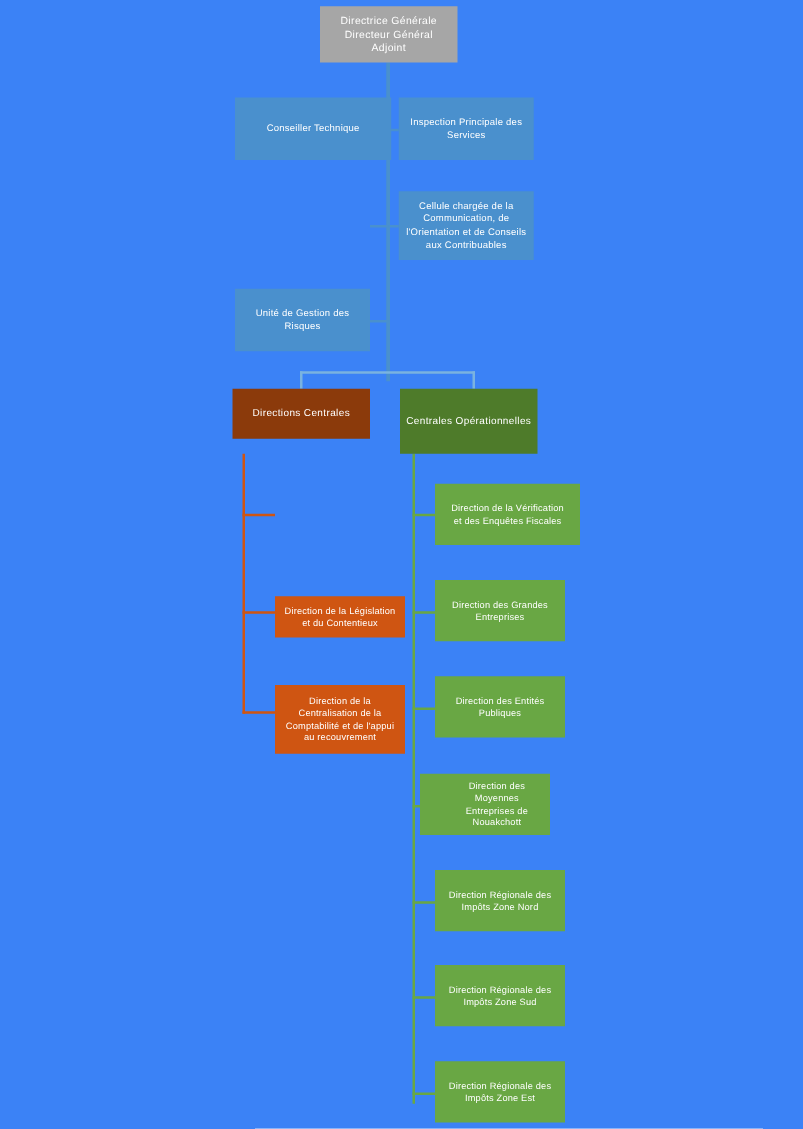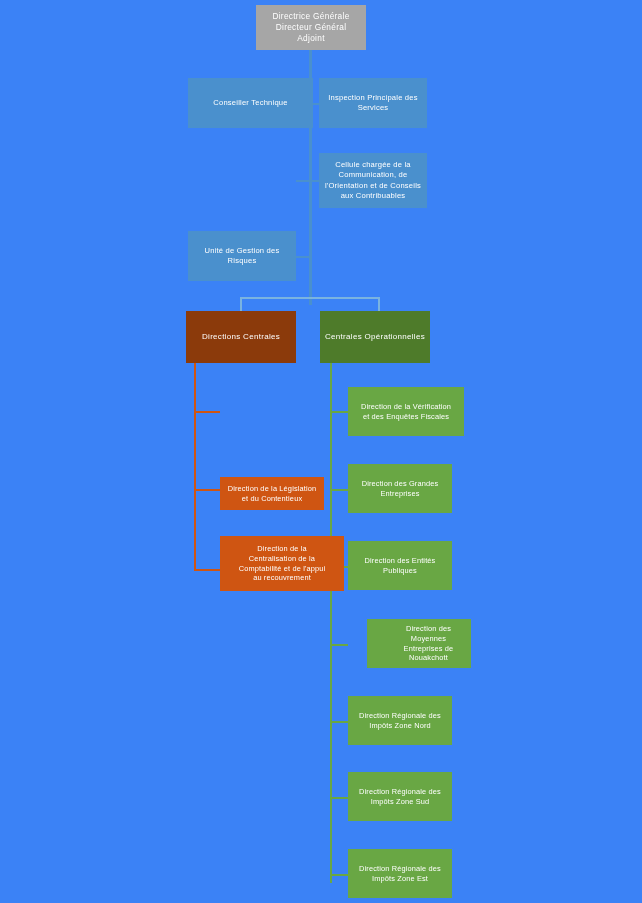--- a/index.html
+++ b/index.html
@@ -122,51 +122,51 @@
     <span class="label">Inspection Principale des
 Services</span>
   </div>
   <div class="node node-staff" style="left:319px; top:153px; width:108px; height:55px;">
     <span class="label">Cellule chargée de la
 Communication, de
 l'Orientation et de Conseils
 aux Contribuables</span>
   </div>
 
-  <div class="node node-central-head" style="left:186px; top:311px; width:110px; height:52px;align-items:center;">
+  <div class="node node-central-head" style="left:186px; top:311px; width:110px; height:40px;align-items:center;">
     <span class="label">Directions Centrales</span>
   </div>
   <div class="node node-oper-head" style="left:320px; top:311px; width:110px; height:52px;">
     <span class="label">Centrales Opérationnelles</span>
   </div>
 
   <div class="node node-central" style="left:220px; top:465px; width:104px; height:33px;margin-top:12px;">
     <span class="label">Direction de la Législation
 et du Contentieux</span>
   </div>
-  <div class="node node-central" style="left:220px; top:536px; width:124px; height:55px;text-align:center;">
+  <div class="node node-central" style="left:220px; top:548px; width:104px; height:55px;text-align:center;">
     <span class="label">Direction de la
 Centralisation de la
 Comptabilité et de l'appui
 au recouvrement</span>
   </div>
 
   <div class="node node-oper" style="left:348px; top:387px; width:116px; height:49px;">
     <span class="label">Direction de la Vérification
 et des Enquêtes Fiscales</span>
   </div>
   <div class="node node-oper" style="left:348px; top:464px; width:104px; height:49px;">
     <span class="label">Direction des Grandes
 Entreprises</span>
   </div>
   <div class="node node-oper" style="left:348px; top:541px; width:104px; height:49px;">
     <span class="label">Direction des Entités
 Publiques</span>
   </div>
-  <div class="node node-oper" style="left:367px; top:619px; width:104px; height:49px;padding-left:24px;">
+  <div class="node node-oper" style="left:336px; top:619px; width:104px; height:49px;padding-left:24px;">
     <span class="label">Direction des Moyennes
 Entreprises de Nouakchott</span>
   </div>
   <div class="node node-oper" style="left:348px; top:696px; width:104px; height:49px;">
     <span class="label">Direction Régionale des
 Impôts Zone Nord</span>
   </div>
   <div class="node node-oper" style="left:348px; top:772px; width:104px; height:49px;">
     <span class="label">Direction Régionale des
 Impôts Zone Sud</span>

